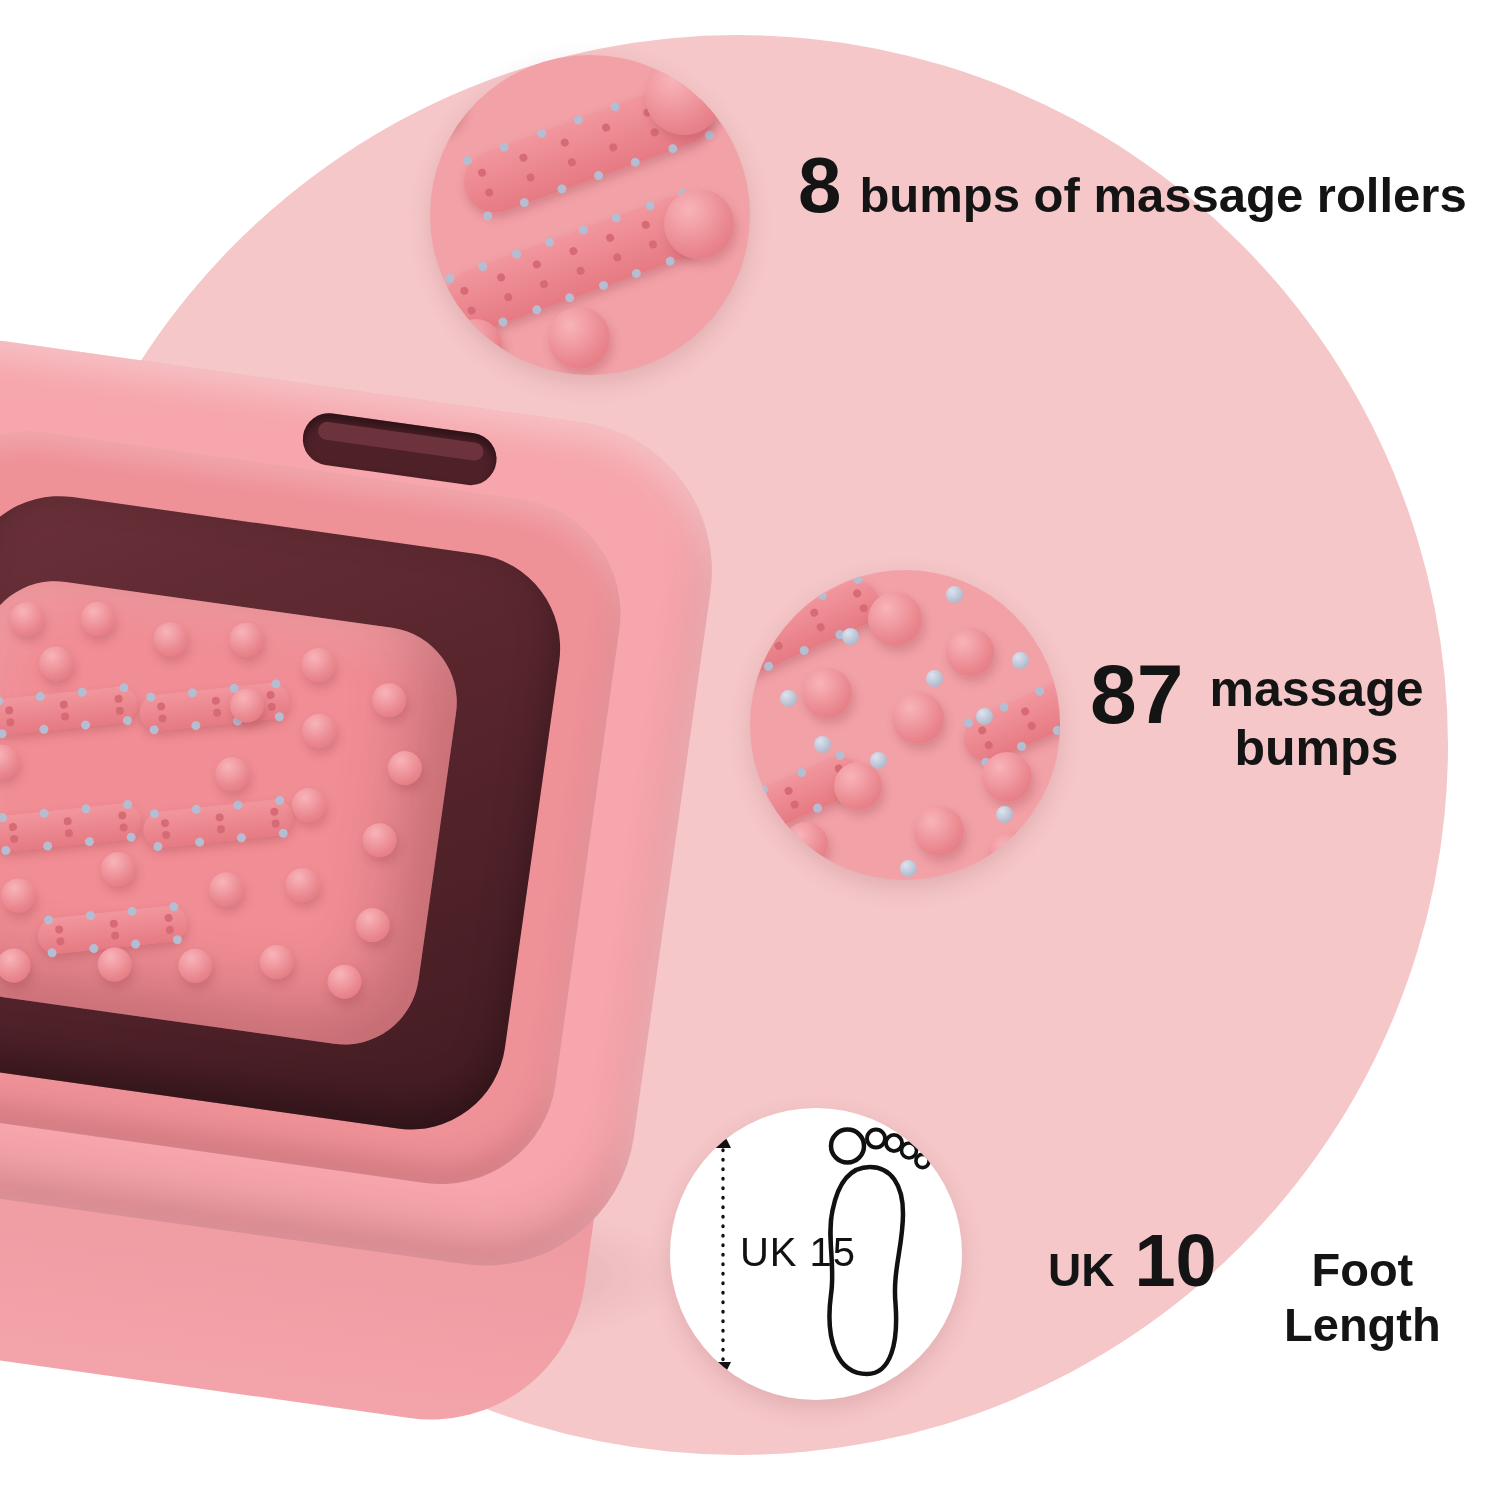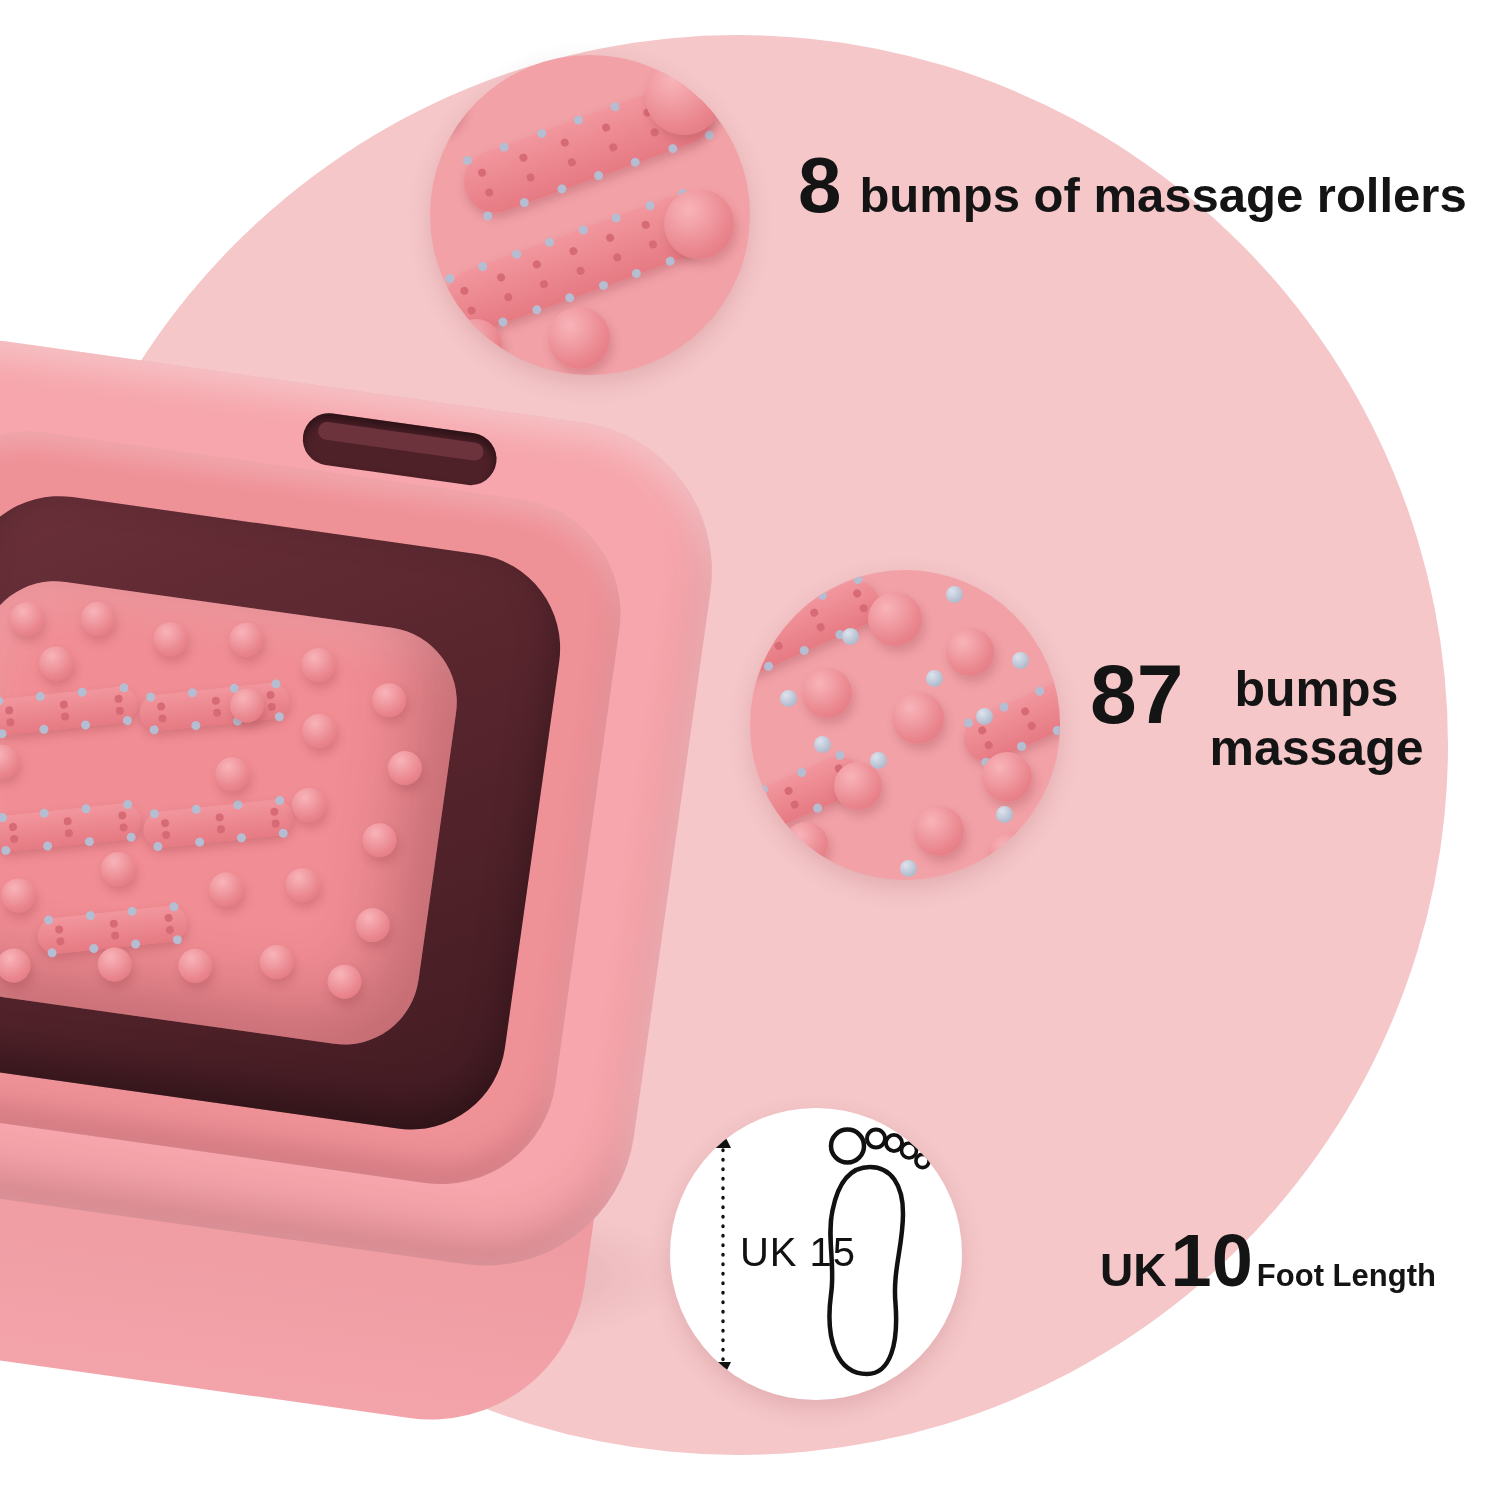--- a/index.html
+++ b/index.html
@@ -63,24 +63,24 @@
   
   .feature{position:absolute;color:var(--c-text);font-weight:700;}
   .feature-rollers{left:798px;top:146px;display:flex;align-items:baseline;gap:18px;white-space:nowrap;}
   .feature-rollers .num{font-size:78px;line-height:1;}
   .feature-rollers .lbl{font-size:49px;}
   .feature-bumps{left:1090px;top:652px;display:flex;align-items:flex-start;gap:26px;}
   .feature-bumps .num{font-size:84px;line-height:1;}
   .feature-bumps .col{display:flex;flex-direction:column;align-items:center;font-size:50px;line-height:1.18;margin-top:8px;}
   .feature-fit{left:1048px;top:1222px;width:440px;text-align:center;}
   .feature-fit .line1{font-size:50px;}
-  .feature-fit .line2{display:inline-flex;align-items:baseline;gap:4px;margin-top:2px;}
+  .feature-fit .line2{display:inline-flex;align-items:baseline;gap:20px;margin-top:2px;}
   .feature-fit .uk{font-size:46px;}
   .feature-fit .size-num{font-size:74px;line-height:1;}
-  .feature-fit .suffix{font-size:31px;}
+  .feature-fit .suffix{font-size:47px;}
 </style>
 </head>
 <body>
 
 <div class="stage">
 
   <div class="big-circle"></div>
 
   <div class="basin-shadow"></div>
 
@@ -349,22 +349,22 @@
   </div>
 
   <div class="feature feature-rollers">
     <span class="num">8</span>
     <span class="lbl">bumps of massage rollers</span>
   </div>
 
   <div class="feature feature-bumps">
     <span class="num">87</span>
     <span class="col">
+      <span>massage</span>
       <span>bumps</span>
-      <span>massage</span>
     </span>
   </div>
 
   <div class="feature feature-fit">
     <div class="line2">
       <span class="uk">UK</span>
         <span class="size-num">10</span>
       <span class="suffix">Foot Length</span>
     </div>
   </div>

